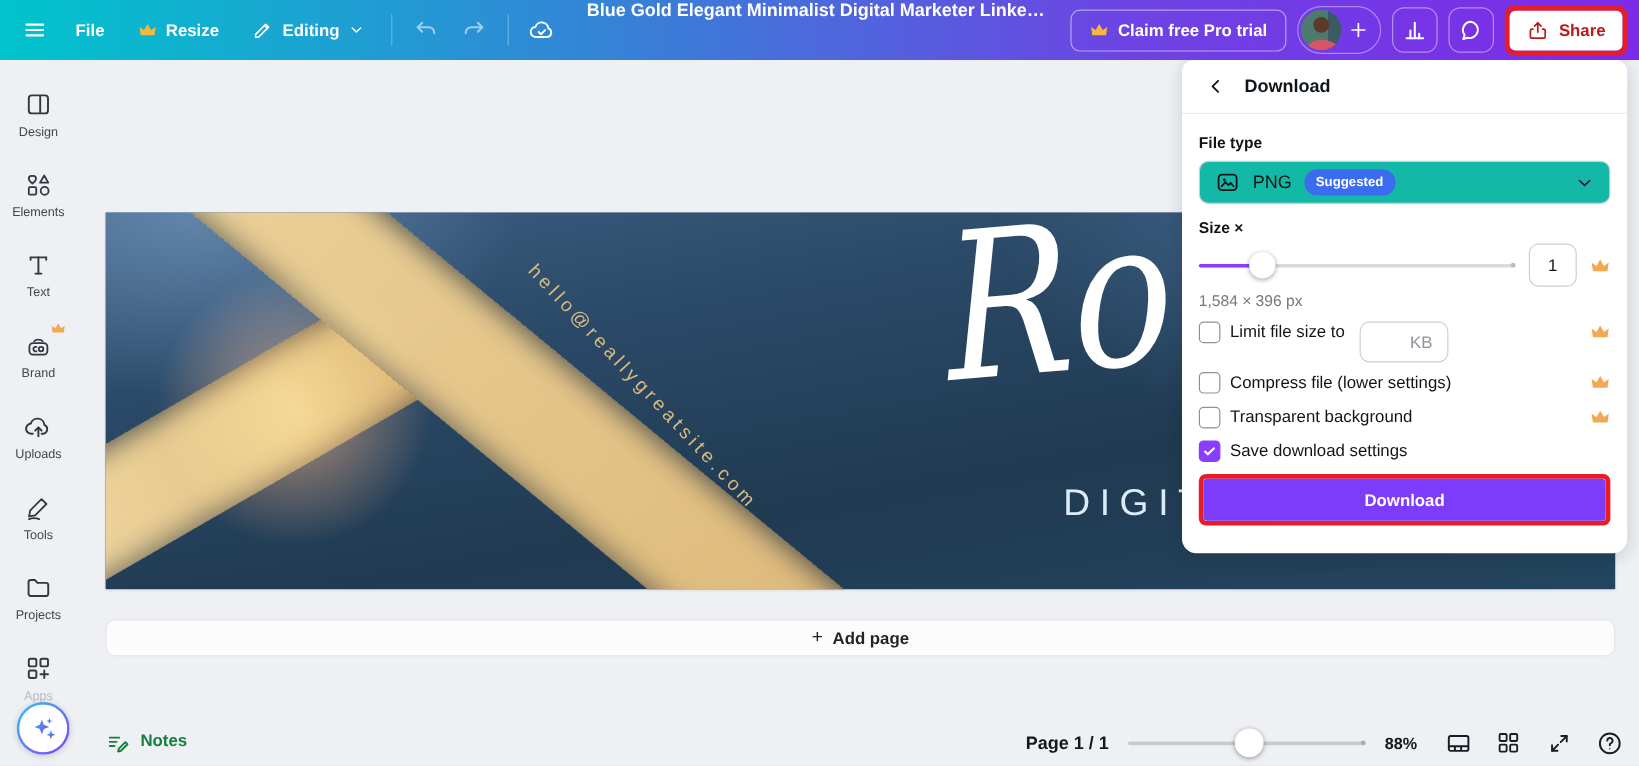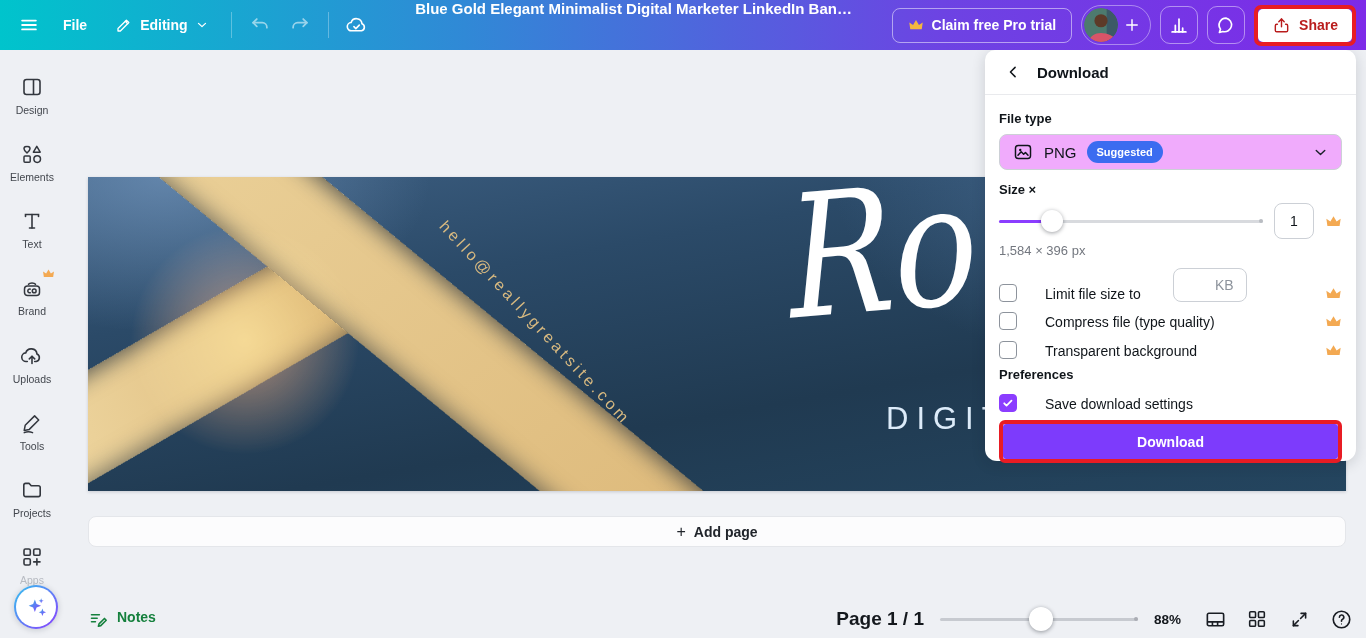--- a/index.html
+++ b/index.html
@@ -73,59 +73,59 @@
 
   
   .panel{ position:absolute; left:985px; top:50px; width:371px; height:411px; z-index:25;
     background:#fff; border-radius:10px 10px 12px 12px; box-shadow:0 3px 14px rgba(20,25,35,.16); }
   .panel-header{ height:45px; display:flex; align-items:center; gap:13px; padding:0 17px;
     border-bottom:1px solid #e9eaed; }
   .panel-header h2{ font-size:15px; font-weight:700; color:#10151a; }
   .back-btn{ display:flex; color:#10151a; padding:2px; }
   .panel-body{ padding:12px 14px 0; }
   .field-label{ font-size:13px; font-weight:700; color:#10151a; margin:4px 0 8px; }
-  .dropdown{ width:100%; height:36px; border:1px solid #ccd0d6; border-radius:8px; background:#f0abfc;
+  .dropdown{ width:100%; height:36px; border:1px solid #ccd0d6; border-radius:8px; background:#14b8a6;
     display:flex; align-items:center; gap:10px; padding:0 12px; color:#10151a; }
   .ft-value{ font-size:15px; }
   .badge{ background:#3b6cf0; color:#fff; font-size:11px; font-weight:700; padding:5px 10px; border-radius:999px; }
   .dd-chev{ margin-left:auto; color:#1b2129; }
   .size-label{ margin-top:12px; margin-bottom:6px; }
   .size-row{ display:flex; align-items:center; gap:11px; height:36px; margin-bottom:4px; }
   .slider{ position:relative; flex:1; height:22px; }
   .slider-track{ position:absolute; left:0; right:0; top:9.5px; height:3px; background:#d8dade; border-radius:2px; }
   .slider-track::after{ content:""; position:absolute; right:0; top:-0.5px; width:4px; height:4px; border-radius:50%; background:#b9bcc2; }
   .slider-fill{ position:absolute; left:0; width:20%; top:9.5px; height:3px; background:#8b3dff; border-radius:2px; }
   .slider-handle{ position:absolute; left:calc(20% - 11px); top:0; width:22px; height:22px; border-radius:50%;
     background:#fff; box-shadow:0 1px 4px rgba(10,15,25,.4); }
   .size-value{ width:40px; height:36px; border:1px solid #ccd0d6; border-radius:8px;
     display:flex; align-items:center; justify-content:center; font-size:14px; color:#10151a; }
   .p-crown{ color:#f3a952; flex:none; }
   .dims{ font-size:13px; color:#73777f; margin-bottom:10px; }
-  .opt-row{ display:flex; align-items:flex-end; gap:28px; font-size:14px; color:#10151a; }
+  .opt-row{ display:flex; align-items:flex-start; gap:8px; font-size:14px; color:#10151a; }
   .row1{ height:34px; margin-bottom:8px; }
   .row2{ height:20px; margin-bottom:9px; }
   .row3{ height:20px; margin-bottom:8px; }
   .row-save{ height:20px; margin-bottom:8px; }
   .checkbox{ width:18px; height:18px; border:1.5px solid #8d939c; border-radius:4px; flex:none; }
   .checkbox.checked{ background:#8b3dff; border-color:#8b3dff; display:flex; align-items:center; justify-content:center; }
   .kb-input{ width:74px; height:34px; border:1px solid #ccd0d6; border-radius:8px;
     text-align:right; padding:0 12px; font-size:14px; color:#10151a; margin-left:4px; outline:none; }
   .kb-input::placeholder{ color:#8d939c; }
   .ml-auto{ margin-left:auto; }
   .prefs-label{ margin-top:2px; margin-bottom:10px; }
   .dl-wrap{ border:4px solid #e81c24; border-radius:6px; }
   .dl-btn{ display:block; width:100%; height:35px; background:#7d3bfc; border-radius:3px;
     color:#fff; font-size:14px; font-weight:700; }
 
   
   .bottombar{ position:absolute; left:0; right:0; bottom:0; height:38px;
     display:flex; align-items:center; padding:0 12px 0 88px; }
   .notes-btn{ display:flex; align-items:flex-start; gap:8px; font-weight:700; font-size:14px; color:#15803d; }
   .fb-right{ margin-left:auto; display:flex; align-items:center; gap:16px; }
-  .page-ind{ font-weight:700; font-size:19px; color:#14181d; }
+  .page-ind{ font-weight:700; font-size:15px; color:#14181d; }
   .zoom-slider{ position:relative; width:198px; height:24px; }
   .zs-track{ position:absolute; left:0; right:0; top:10.5px; height:3px; background:#c7cad0; border-radius:2px; }
   .zs-track::after{ content:""; position:absolute; right:0; top:-0.5px; width:4px; height:4px; border-radius:50%; background:#aaadb4; }
   .zs-handle{ position:absolute; left:89px; top:0; width:24px; height:24px; border-radius:50%;
     background:#fff; box-shadow:0 1px 4px rgba(10,15,25,.4); }
   .zoom-pct{ font-weight:700; font-size:13.5px; color:#14181d; width:32px; }
   .fb-icon{ width:26px; height:26px; display:flex; align-items:center; justify-content:center; color:#191d23; }
 
   
   .assistant{ position:absolute; left:14px; top:585px; width:44px; height:44px; border-radius:50%;
@@ -152,20 +152,26 @@
     <div class="tb-left">
       <button class="tb-icon-btn">
         <span>
           <svg width="22" height="22" viewBox="0 0 24 24" fill="none" stroke="currentColor" stroke-width="2" stroke-linecap="round">
               <path d="M4.5 7.2h15M4.5 12h15M4.5 16.8h15"></path>
             </svg>
         </span>
       </button>
       <button class="tb-text-btn">
         <span>File</span>
+      </button>
+      <button class="tb-text-btn">
+        <svg class="crown" width="16" height="16" viewBox="0 0 24 24">
+            <use href="#ic-crown"></use>
+          </svg>
+        <span>Resize</span>
       </button>
       <button class="tb-text-btn">
         <span>
           <svg width="18" height="18" viewBox="0 0 24 24" fill="none" stroke="currentColor" stroke-width="1.8" stroke-linecap="round" stroke-linejoin="round">
               <path d="M4 16.8V20h3.2L18.4 8.8l-3.2-3.2z"></path>
               <path d="M13.8 7l3.2 3.2"></path>
             </svg>
         </span>
         <span>Editing</span>
         <span>
@@ -409,34 +415,33 @@
       <div class="opt-row row1">
         <span class="checkbox"></span>
         <label>Limit file size to</label>
         <input class="kb-input" placeholder="KB" style="">
         <svg class="p-crown ml-auto" width="17" height="17" viewBox="0 0 24 24">
             <use href="#ic-crown"></use>
           </svg>
       </div>
       <div class="opt-row row2">
         <span class="checkbox"></span>
-        <label>Compress file (type quality)</label>
+        <label>Compress file (lower settings)</label>
         <svg class="p-crown ml-auto" width="17" height="17" viewBox="0 0 24 24">
             <use href="#ic-crown"></use>
           </svg>
       </div>
       <div class="opt-row row3">
         <span class="checkbox"></span>
         <label>Transparent background</label>
         <svg class="p-crown ml-auto" width="17" height="17" viewBox="0 0 24 24">
             <use href="#ic-crown"></use>
           </svg>
       </div>
 
-      <div class="field-label prefs-label">Preferences</div>
       <div class="opt-row row-save">
         <span class="checkbox checked">
           <svg width="14" height="14" viewBox="0 0 24 24" fill="none" stroke="#fff" stroke-width="3" stroke-linecap="round" stroke-linejoin="round">
               <path d="M5.5 12.5l4 4 8.5-8.5"></path>
             </svg>
         </span>
         <label>Save download settings</label>
       </div>
 
       <div class="dl-wrap">

